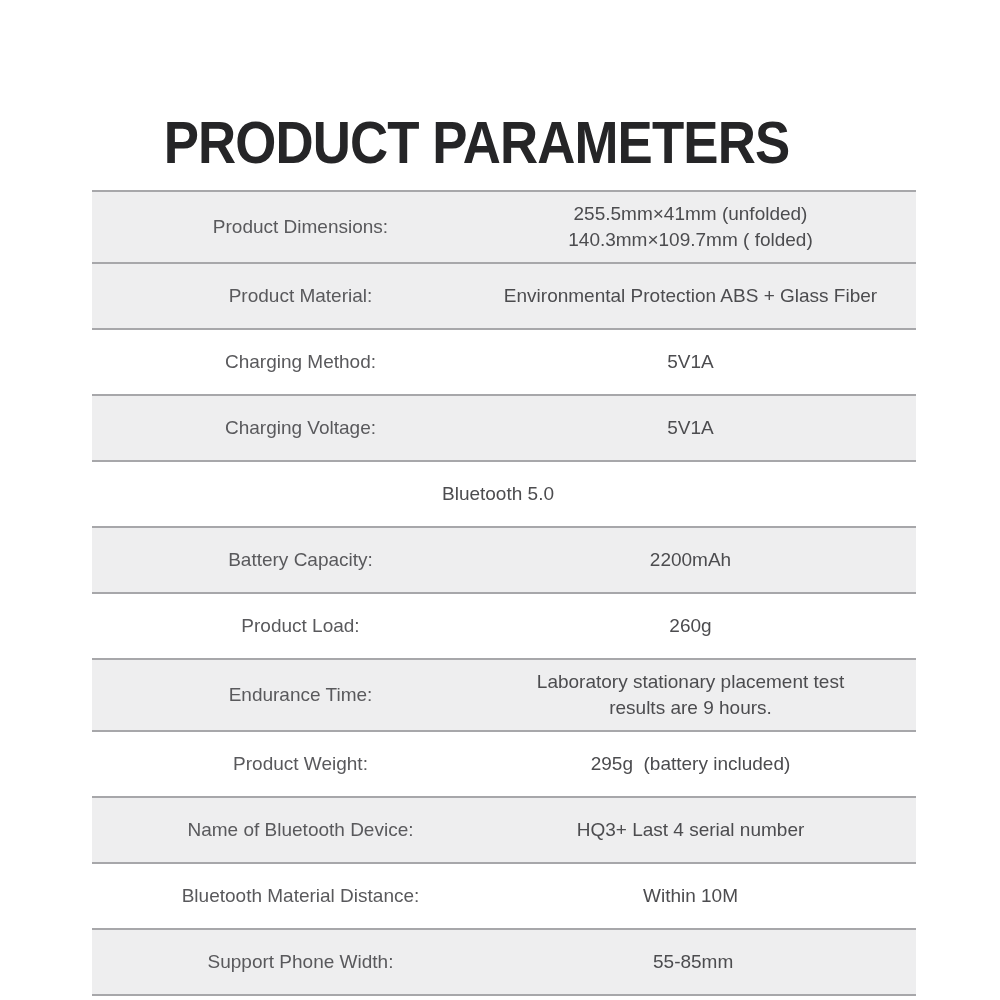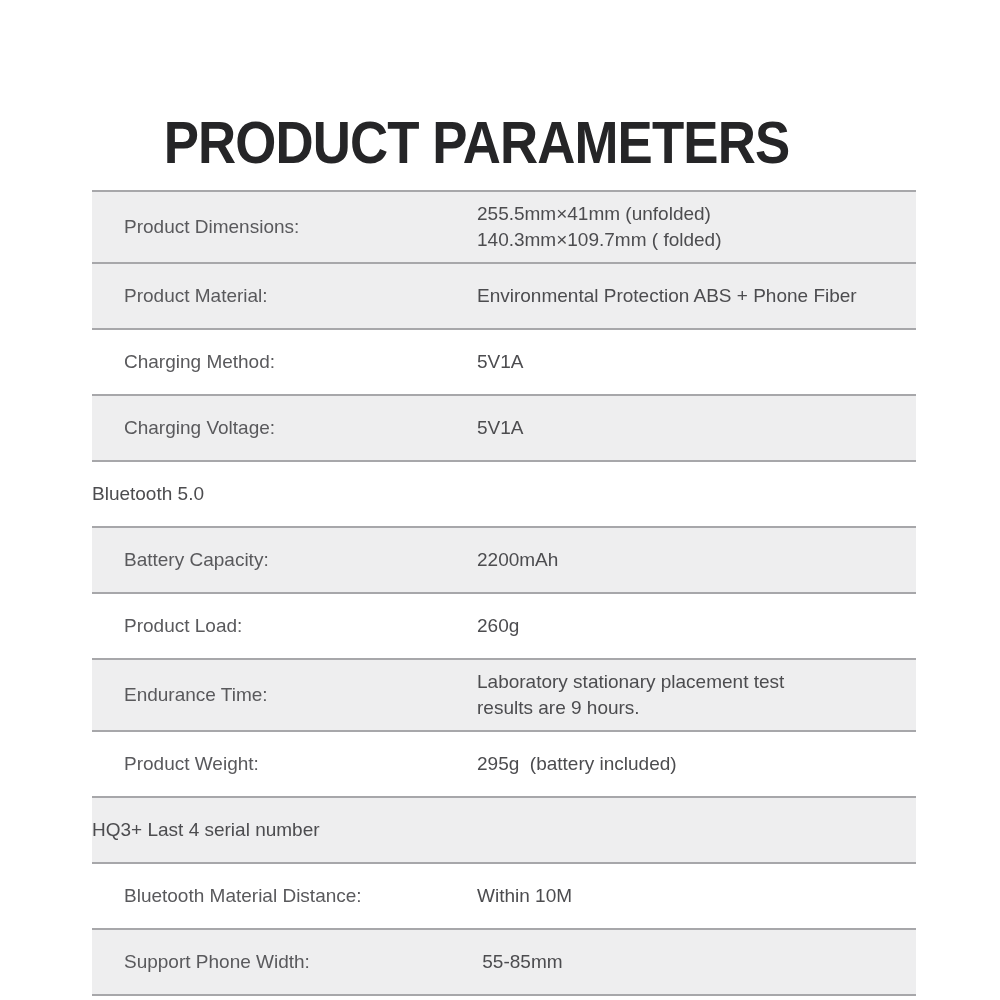--- a/index.html
+++ b/index.html
@@ -31,20 +31,21 @@
     transform: scaleX(0.88);
     transform-origin: center;
     white-space: nowrap;
   }
   .spec-table {
     position: absolute;
     top: 190px;
     left: 92px;
     width: 824px;
     border-bottom: 2px solid #a7a7aa;
+    text-align: center;
   }
   .spec-row {
     display: flex;
     align-items: center;
     min-height: 46px;
     padding: 9px 0;
     box-sizing: content-box;
     border-top: 2px solid #a7a7aa;
     background: #ffffff;
   }
@@ -80,21 +81,21 @@
 
   <div class="spec-table">
     <div class="spec-row shaded">
       <div class="cell-label">Product Dimensions:</div>
       <div class="cell-value">255.5mm×41mm (unfolded)
 140.3mm×109.7mm ( folded)</div>
     </div>
 
     <div class="spec-row shaded">
       <div class="cell-label">Product Material:</div>
-      <div class="cell-value">Environmental Protection ABS + Phone Fiber</div>
+      <div class="cell-value">Environmental Protection ABS + Glass Fiber</div>
     </div>
 
     <div class="spec-row">
       <div class="cell-label">Charging Method:</div>
       <div class="cell-value">5V1A</div>
     </div>
 
     <div class="spec-row shaded">
       <div class="cell-label">Charging Voltage:</div>
       <div class="cell-value">5V1A</div>
@@ -119,20 +120,21 @@
       <div class="cell-value">Laboratory stationary placement test
 results are 9 hours.</div>
     </div>
 
     <div class="spec-row">
       <div class="cell-label">Product Weight:</div>
       <div class="cell-value">295g  (battery included)</div>
     </div>
 
     <div class="spec-row shaded">
+      <div class="cell-label">Name of Bluetooth Device:</div>
       <div class="cell-value">HQ3+ Last 4 serial number</div>
     </div>
 
     <div class="spec-row">
       <div class="cell-label">Bluetooth Material Distance:</div>
       <div class="cell-value">Within 10M</div>
     </div>
 
     <div class="spec-row shaded">
       <div class="cell-label">Support Phone Width:</div>

